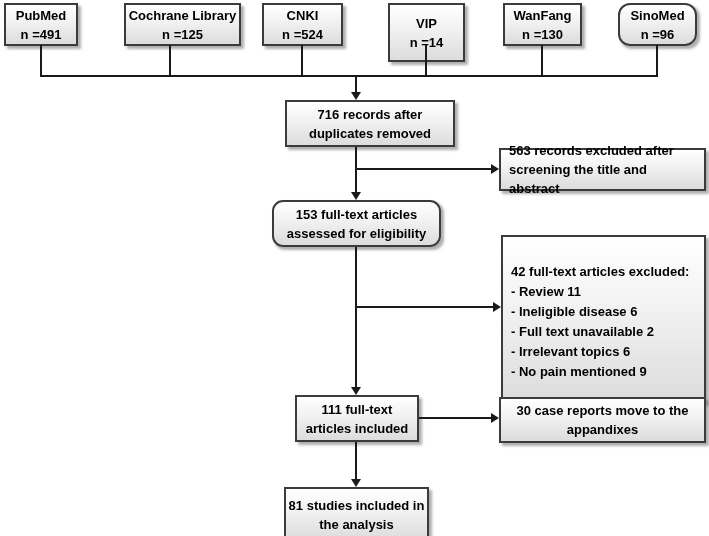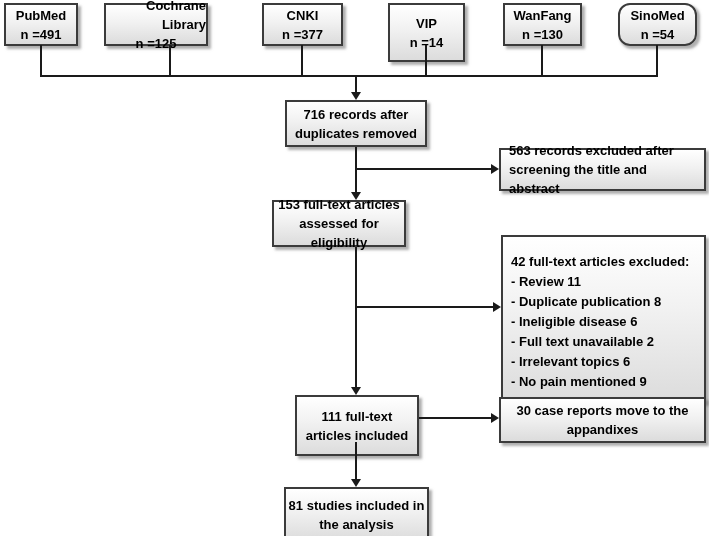--- a/index.html
+++ b/index.html
@@ -46,91 +46,90 @@
 </style>
 </head>
 <body>
 
 <div id="stage">
 
   <div class="box" style="left:4px;top:3px;width:74px;height:43px;">
     <span>PubMed</span>
     <span>n =491</span>
   </div>
-  <div class="box" style="left:104px;top:3px;width:104px;height:43px;text-align:right;">
+  <div class="box" style="left:124px;top:3px;width:117px;height:43px;text-align:right;">
     <span>Cochrane Library</span>
     <span>n =125</span>
   </div>
   <div class="box" style="left:262px;top:3px;width:81px;height:43px;">
     <span>CNKI</span>
-    <span>n =377</span>
+    <span>n =524</span>
   </div>
   <div class="box" style="left:388px;top:3px;width:77px;height:59px;">
     <span>VIP</span>
     <span>n =14</span>
   </div>
   <div class="box" style="left:503px;top:3px;width:79px;height:43px;">
     <span>WanFang</span>
     <span>n =130</span>
   </div>
   <div class="box" style="left:618px;top:3px;width:79px;height:43px;border-radius:12px;">
     <span>SinoMed</span>
-    <span>n =54</span>
+    <span>n =96</span>
   </div>
 
   <div class="line" style="left:40px;top:45px;width:2px;height:32px;"></div>
   <div class="line" style="left:169px;top:45px;width:2px;height:32px;"></div>
   <div class="line" style="left:301px;top:45px;width:2px;height:32px;"></div>
   <div class="line" style="left:425px;top:45px;width:2px;height:32px;"></div>
   <div class="line" style="left:541px;top:45px;width:2px;height:32px;"></div>
   <div class="line" style="left:656px;top:45px;width:2px;height:32px;"></div>
 
   <div class="line" style="left:40px;top:75px;width:618px;height:2px;"></div>
 
   <div class="line" style="left:355px;top:75px;width:2px;height:18px;"></div>
   <div class="arrow-down" style="left:351px;top:92px;"></div>
 
-  <div class="box" style="left:285px;top:100px;width:142px;height:47px;">
+  <div class="box" style="left:285px;top:100px;width:170px;height:47px;">
     <span class="multiline">716 records after
 duplicates removed</span>
   </div>
 
   <div class="line" style="left:355px;top:147px;width:2px;height:45px;"></div>
   <div class="arrow-down" style="left:351px;top:192px;"></div>
   <div class="line" style="left:356px;top:168px;width:135px;height:2px;"></div>
   <div class="arrow-right" style="left:491px;top:164px;"></div>
 
   <div class="box left-align" style="left:499px;top:148px;width:207px;height:43px;">
     <span class="multiline">563 records excluded after
 screening the title and abstract</span>
   </div>
 
-  <div class="box" style="left:272px;top:200px;width:134px;height:47px;">
+  <div class="box" style="left:272px;top:200px;width:169px;height:47px;border-radius:11px;">
     <span class="multiline">153 full-text articles
 assessed for eligibility</span>
   </div>
 
   <div class="line" style="left:355px;top:247px;width:2px;height:140px;"></div>
   <div class="arrow-down" style="left:351px;top:387px;"></div>
   <div class="line" style="left:356px;top:306px;width:137px;height:2px;"></div>
   <div class="arrow-right" style="left:493px;top:302px;"></div>
 
   <div class="box left-align list-box" style="left:501px;top:235px;width:205px;height:168px;">
     <span class="list-title">42 full-text articles excluded:</span>
     <ul>
       <li>- Review 11</li>
-      <li>- Duplicate publication 8</li>
       <li>- Ineligible disease 6</li>
       <li>- Full text unavailable 2</li>
       <li>- Irrelevant topics 6</li>
       <li>- No pain mentioned 9</li>
     </ul>
   </div>
 
-  <div class="box" style="left:295px;top:395px;width:124px;height:61px;">
+  <div class="box" style="left:295px;top:395px;width:124px;height:47px;">
     <span class="multiline">111 full-text
 articles included</span>
   </div>
 
   <div class="line" style="left:419px;top:417px;width:72px;height:2px;"></div>
   <div class="arrow-right" style="left:491px;top:413px;"></div>
 
   <div class="box" style="left:499px;top:397px;width:207px;height:46px;">
     <span class="multiline">30 case reports move to the
 appandixes</span>

